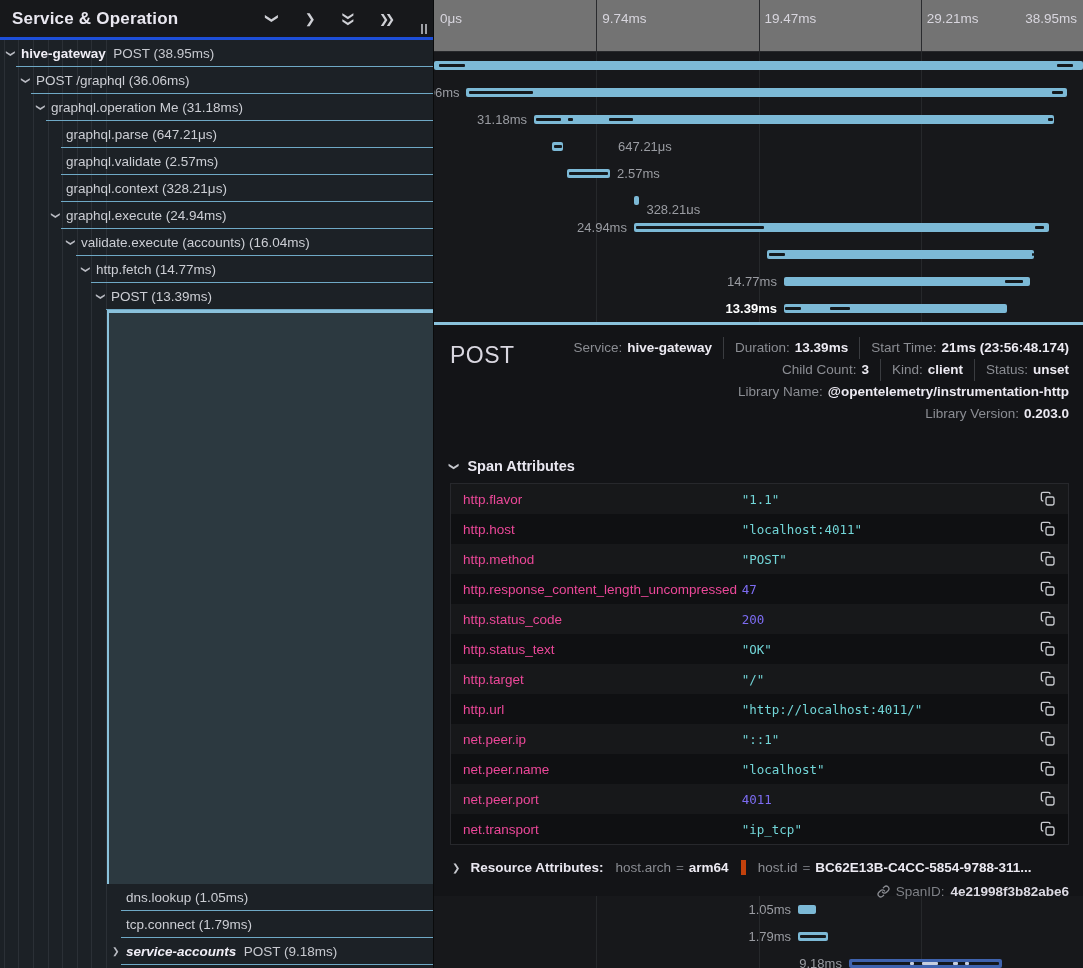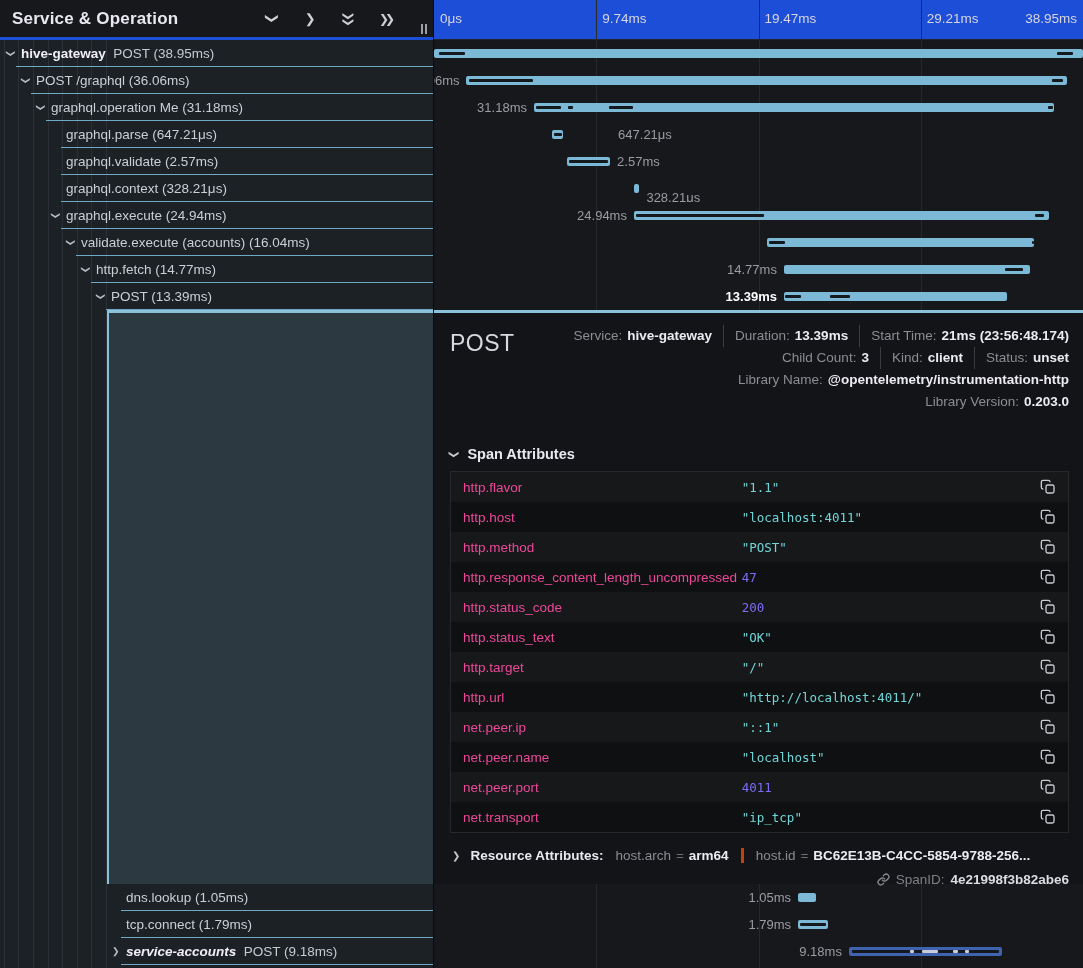--- a/index.html
+++ b/index.html
@@ -27,21 +27,21 @@
   .trow .chev { position:absolute; top:0; line-height:27px; font-size:9px; color:#b9bbc2; }
   .trow .tlabel { position:absolute; top:0; line-height:27px; font-size:13.5px; color:#ccced4; white-space:nowrap; }
   .trow .svc-b { font-weight:bold; color:#f0eef6; }
   .trow .svc-bi { font-weight:bold; font-style:italic; color:#f0eef6; }
   .trow .op { color:#c7c9cf; }
   .trow .uline { position:absolute; bottom:0; right:0; height:1px; background:#6fa9c6; }
   .detail-left { height:574px; margin-left:107px; width:327px; background:#2c3940; border-left:2px solid #8ac2dc; border-top:3px solid #8ac2dc; z-index:3; position:relative; }
 
   
   .right-pane { position:relative; flex:1; height:100%; display:flex; flex-direction:column; background:#17181b; }
-  .time-header { position:relative; height:40px; background:#1d4ed8; border-bottom:1px solid #26272a; flex:none; z-index:4; }
+  .time-header { position:relative; height:52px; background:#737373; border-bottom:1px solid #26272a; flex:none; z-index:4; }
   .tick { position:absolute; top:0; line-height:38px; font-size:13.5px; color:#d8d6de; padding-left:6px; }
   .tick-line { position:absolute; top:0; bottom:0; width:1px; background:#2a2b2e; }
   .right-body { position:relative; flex:1; }
   .gridlines { position:absolute; top:0; bottom:0; left:0; right:0; z-index:0; }
   .gridlines i { position:absolute; top:0; bottom:0; width:1px; background:#26282b; }
   .brow { position:relative; height:27px; overflow:hidden; z-index:1; }
   .bar { position:absolute; top:9px; height:9px; border-radius:2px; cursor:pointer; }
   .bar i { position:absolute; top:3px; height:3px; border-radius:1px; }
   .bar-label { position:absolute; top:0; line-height:27px; font-size:13px; color:#9a9ca2; white-space:nowrap; }
   .bar-label.sel { color:#ffffff; font-weight:bold; }
@@ -65,21 +65,21 @@
   .attr-row.even { background:#0f1012; }
   .attr-key { width:47%; font-size:13.5px; color:#ec4899; white-space:nowrap; }
   .attr-val { flex:1; font-family:"DejaVu Sans Mono", monospace; font-size:12.5px; }
   .attr-val.str { color:#72d6d8; }
   .attr-val.num { color:#7d6cf2; }
   .copy-btn { width:16px; height:16px; cursor:pointer; flex:none; }
   .res-line { margin-top:15px; display:flex; align-items:center; font-size:13.5px; white-space:nowrap; overflow:hidden; }
   .res-line .chev { font-size:10px; color:#c6c8ce; margin:0 10px 0 2px; }
   .res-title { font-weight:bold; color:#e9e7f0; margin-right:12px; }
   .res-item { display:flex; }
-  .res-item + .res-item { border-left:3px solid #c2410c; margin-left:12px; padding-left:12px; }
+  .res-item + .res-item { border-left:5px solid #c2410c; margin-left:12px; padding-left:12px; }
   .res-key { color:#8b8d93; }
   .res-eq { color:#6d6f75; margin:0 5px; }
   .res-val { color:#eceaf2; font-weight:bold; }
   .spanid-line { margin-top:9px; display:flex; justify-content:flex-end; align-items:center; gap:6px; font-size:13.5px; }
   .spanid-label { color:#7e8086; }
   .spanid-value { color:#dddbe4; font-weight:bold; }
 </style>
 </head>
 <body>
 
@@ -419,21 +419,21 @@
           <span class="res-title">Resource Attributes:</span>
           <span id="resource-items" style="display:flex">
               <span class="res-item">
                 <span class="res-key">host.arch</span>
                 <span class="res-eq">=</span>
                 <span class="res-val">arm64</span>
               </span>
               <span class="res-item">
                 <span class="res-key">host.id</span>
                 <span class="res-eq">=</span>
-                <span class="res-val">BC62E13B-C4CC-5854-9788-256...</span>
+                <span class="res-val">BC62E13B-C4CC-5854-9788-311...</span>
               </span>
             </span>
         </div>
         <div class="spanid-line">
           <svg width="13" height="13" viewBox="0 0 24 24" fill="none" stroke="#8b8d93" stroke-width="2.4" stroke-linecap="round">
             <path d="M10 13a5 5 0 007.54.54l3-3a5 5 0 00-7.07-7.07l-1.72 1.71"></path>
             <path d="M14 11a5 5 0 00-7.54-.54l-3 3a5 5 0 007.07 7.07l1.71-1.71"></path>
           </svg>
           <span class="spanid-label">SpanID:</span>
           <span class="spanid-value">4e21998f3b82abe6</span>

